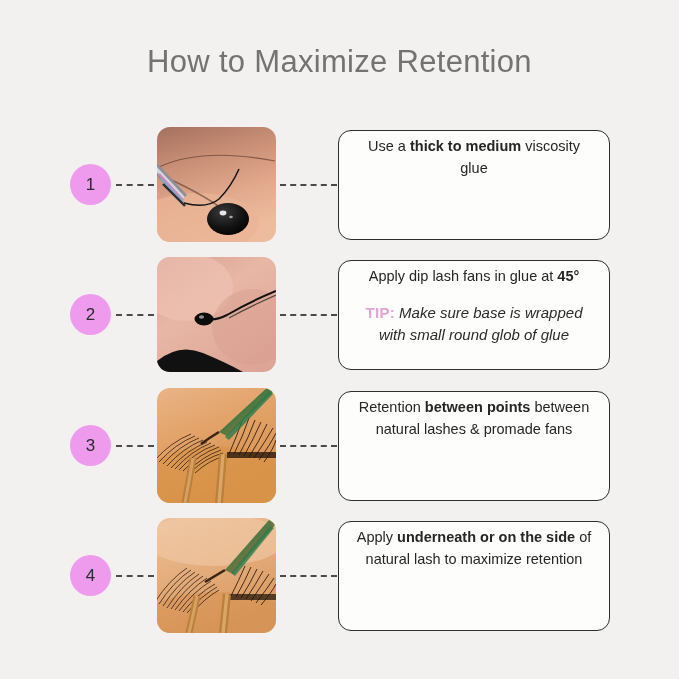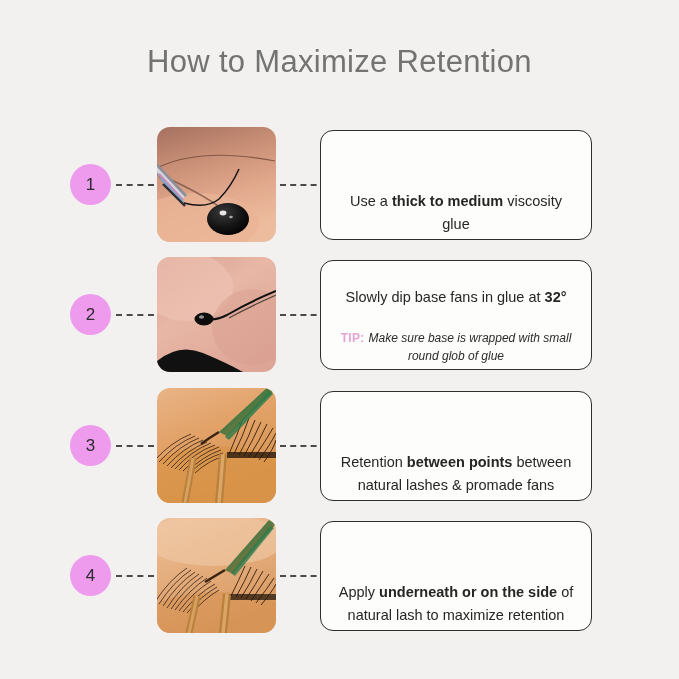--- a/index.html
+++ b/index.html
@@ -77,46 +77,46 @@
     width: 119px;
     height: 115px;
     border-radius: 13px;
     overflow: hidden;
   }
   .step-photo svg { display: block; width: 119px; height: 115px; }
 
   
   .step-card {
     position: absolute;
-    left: 320px;
+    left: 338px;
     top: 3px;
     width: 272px;
     height: 110px;
     box-sizing: border-box;
     border: 1.6px solid #2e2e2e;
     border-radius: 13px;
     background: #fdfdfb;
     display: flex;
     flex-direction: column;
     align-items: center;
-    justify-content: flex-end;
+    justify-content: flex-start;
     padding: 4px 14px;
   }
   .card-main {
     text-align: center;
     font-size: 14.5px;
     line-height: 1.55;
     color: #262626;
     font-weight: 400;
   }
   .card-main b { font-weight: 700; }
   .card-tip {
-    margin-top: 22px;
+    margin-top: 15px;
     text-align: center;
-    font-size: 12px;
+    font-size: 15px;
     line-height: 1.45;
     color: #2b2b2b;
     font-style: italic;
   }
   .tip-label {
     color: #e4a4d6;
     font-weight: 700;
     font-style: normal;
     letter-spacing: 0.3px;
     margin-right: 4px;
@@ -191,21 +191,21 @@
         <ellipse cx="95" cy="70" rx="40" ry="38" fill="#d69d8e" opacity="0.45"></ellipse>
         <path d="M119 34 Q 90 46 70 58 Q 58 64 50 62" stroke="#111111" stroke-width="2" fill="none"></path>
         <path d="M119 38 Q 92 50 72 61" stroke="#1c1c1c" stroke-width="1.2" fill="none" opacity="0.7"></path>
         <ellipse cx="47" cy="62" rx="9.5" ry="6.5" fill="#0d0d0d"></ellipse>
         <ellipse cx="44.5" cy="60" rx="2.6" ry="1.7" fill="#ffffff" opacity="0.55"></ellipse>
         <path d="M0 104 Q 22 86 46 96 Q 70 106 86 115 L0 115 Z" fill="#111111"></path>
       </svg>
     </div>
     <div class="dash dash-right"></div>
     <div class="step-card">
-      <div class="card-main"><span>Slowly dip base fans in glue at </span><b>32°</b><span></span></div>
+      <div class="card-main"><span>Apply dip lash fans in glue at </span><b>45°</b><span></span></div>
       <div class="card-tip"><span class="tip-label">TIP:</span><span>Make sure base is wrapped with small round glob of glue</span></div>
     </div>
   </div>
 
   <div class="step-row" style="top:388px;">
     <div class="step-badge">
       <span>3</span>
     </div>
     <div class="dash dash-left"></div>
     <div class="step-photo">

